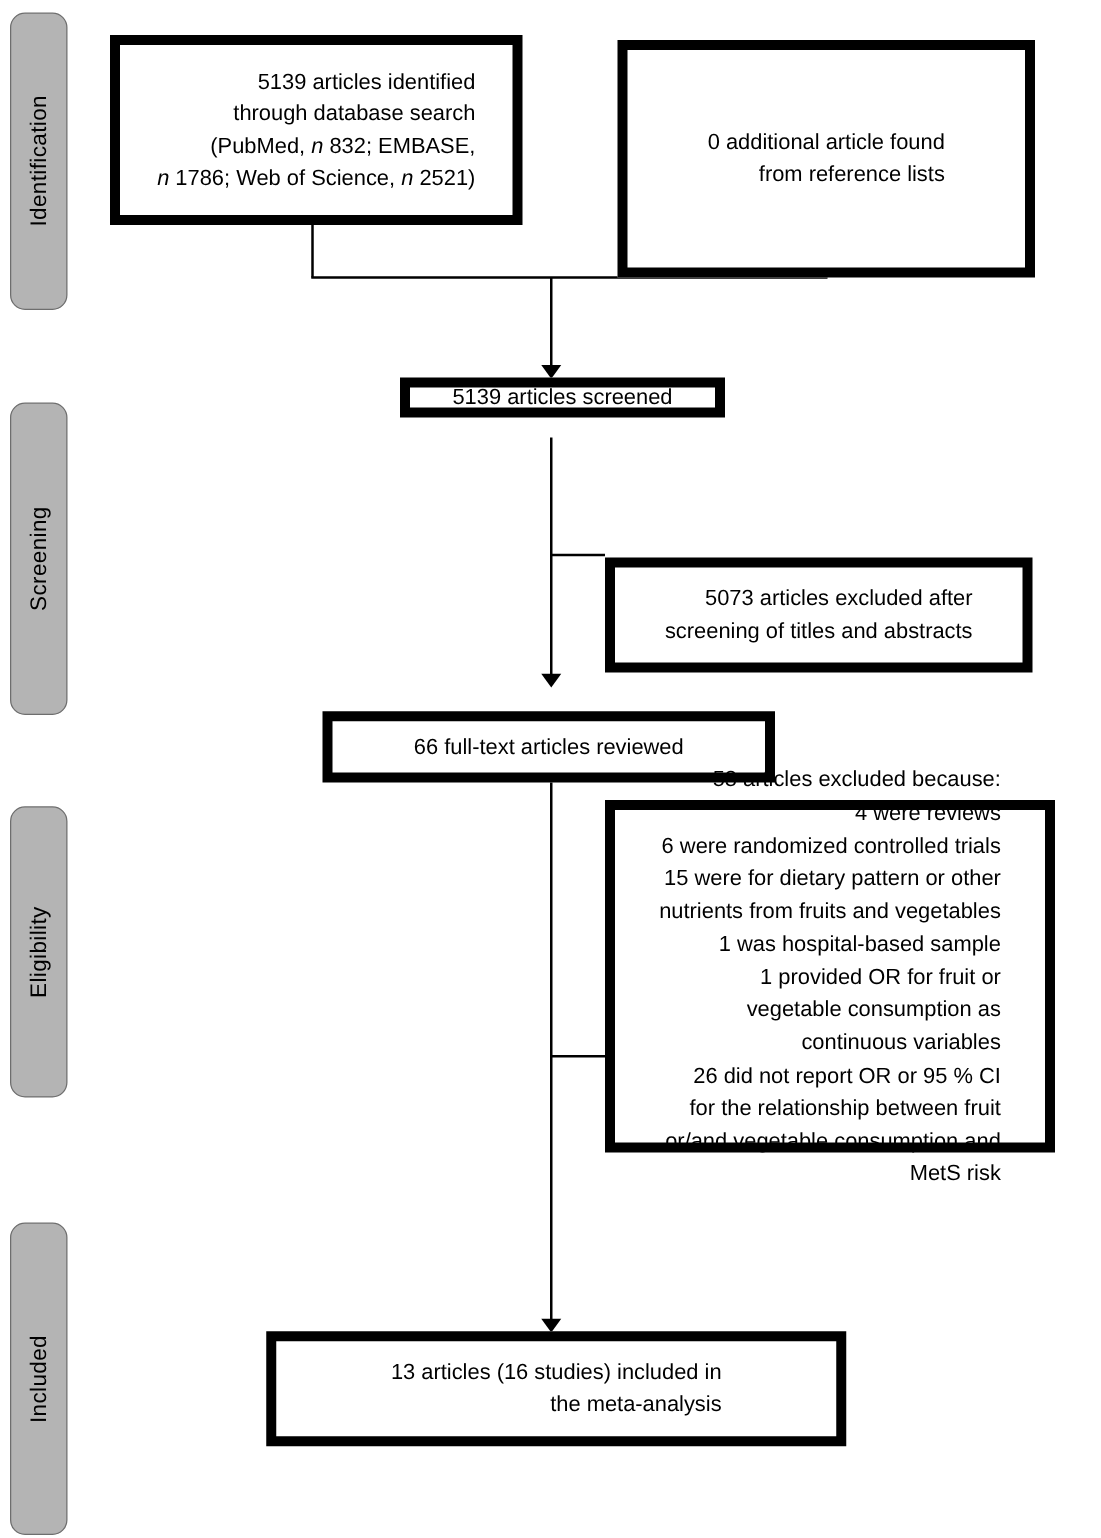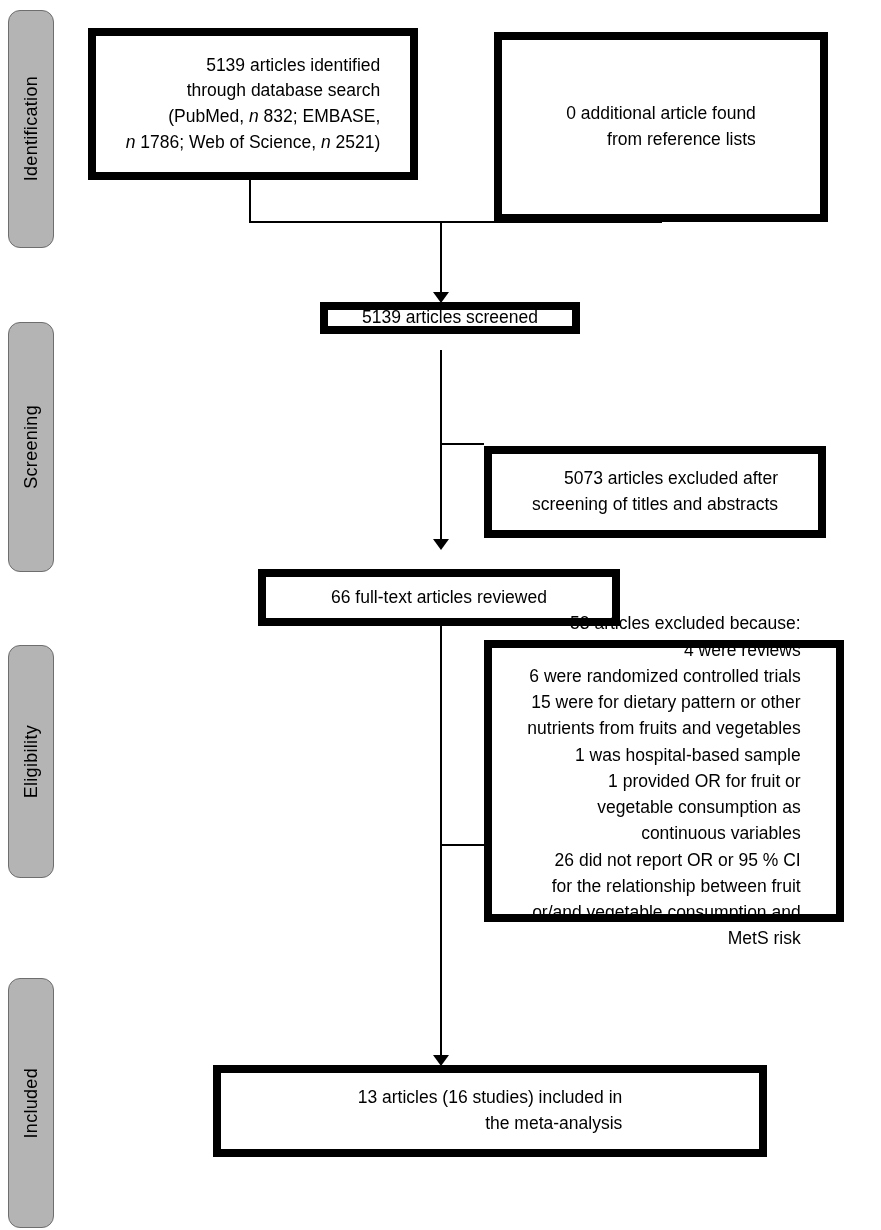--- a/index.html
+++ b/index.html
@@ -53,21 +53,21 @@
     font-size: 17.5px;
     line-height: 1.47;
     padding: 6px 10px;
   }
   #box-identified { left: 88px;  top: 28px;   width: 330px; height: 152px; }
   #box-additional { left: 494px; top: 32px;   width: 334px; height: 190px; }
   #box-screened   { left: 320px; top: 302px;  width: 260px; height: 32px; }
   #box-excl-screening { left: 484px; top: 398px; width: 342px; height: 92px; margin-top: 48px; }
   #box-fulltext   { left: 258px; top: 549px;  width: 362px; height: 57px; margin-top: 20px; }
   #box-excl-eligibility { left: 484px; top: 640px; width: 360px; height: 282px; line-height: 1.5; }
-  #box-included   { left: 213px; top: 1065px; width: 554px; height: 92px; }
+  #box-included   { left: 213px; top: 1065px; width: 464px; height: 92px; }
 </style>
 </head>
 <body>
 
 <div class="canvas">
 
   <svg class="connectors" width="881" height="1230" viewBox="0 0 881 1230" stroke="#000000" stroke-width="2" fill="#000000">
 
     <line x1="250" y1="180" x2="250" y2="222"></line>
     <line x1="661" y1="178" x2="661" y2="222"></line>

